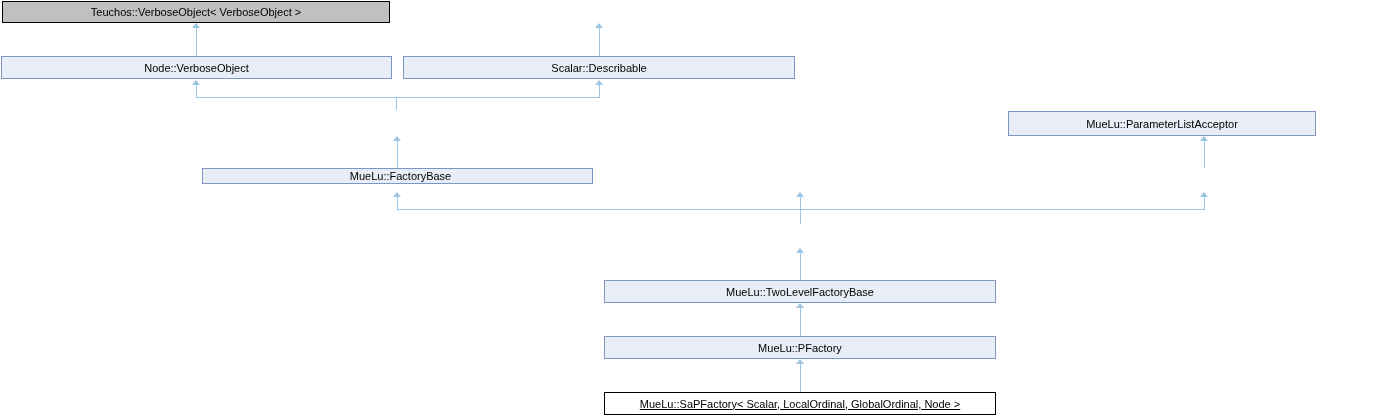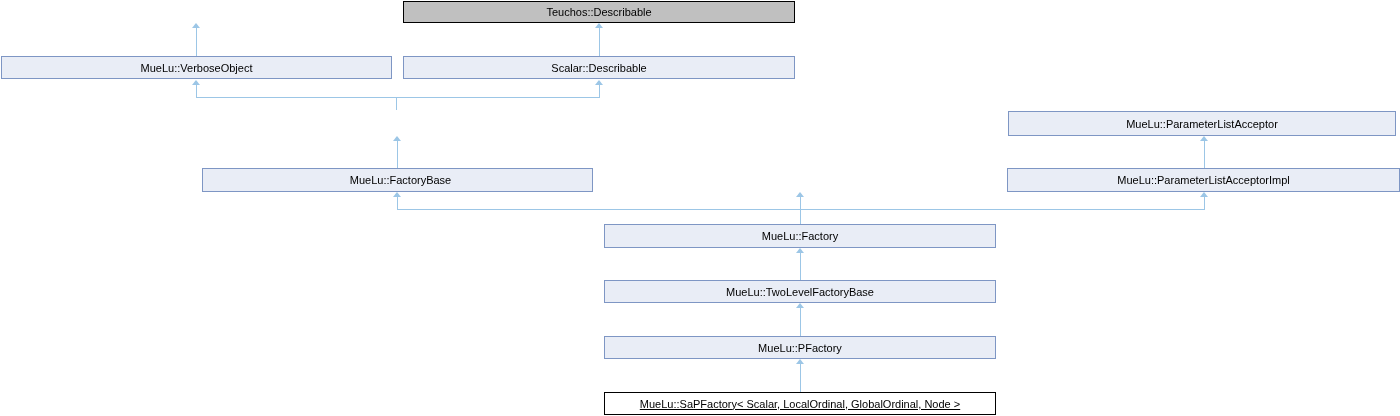--- a/index.html
+++ b/index.html
@@ -32,36 +32,34 @@
     border-left:4px solid transparent;
     border-right:4px solid transparent;
     border-bottom:5px solid #9cc6e6;
   }
 </style>
 </head>
 <body>
 
 <div id="canvas">
 
+  <div class="node external" style="left:2px;top:1px;width:388px;height:22px;">Teuchos::VerboseObject&lt; VerboseObject &gt;</div>
 
-  <div class="node external" style="left:403px;top:1px;width:392px;height:22px;">Teuchos::Describable</div>
 
-  <div class="node internal" style="left:1px;top:56px;width:391px;height:23px;">MueLu::VerboseObject</div>
+  <div class="node internal" style="left:1px;top:56px;width:391px;height:23px;">Node::VerboseObject</div>
 
   <div class="node internal" style="left:403px;top:56px;width:392px;height:23px;">Scalar::Describable</div>
 
 
-  <div class="node internal" style="left:1008px;top:111px;width:388px;height:25px;">MueLu::ParameterListAcceptor</div>
+  <div class="node internal" style="left:1008px;top:111px;width:308px;height:25px;">MueLu::ParameterListAcceptor</div>
 
-  <div class="node internal" style="left:202px;top:168px;width:391px;height:24px;padding-left:6px;">MueLu::FactoryBase</div>
+  <div class="node internal" style="left:202px;top:168px;width:391px;height:16px;padding-left:6px;">MueLu::FactoryBase</div>
 
 
-  <div class="node internal" style="left:1007px;top:168px;width:393px;height:24px;">MueLu::ParameterListAcceptorImpl</div>
 
-  <div class="node internal" style="left:604px;top:224px;width:392px;height:24px;">MueLu::Factory</div>
 
   <div class="node internal" style="left:604px;top:336px;width:392px;height:23px;">MueLu::PFactory</div>
 
   <div class="node internal" style="left:604px;top:280px;width:392px;height:23px;">MueLu::TwoLevelFactoryBase</div>
 
   <div class="node current" style="left:604px;top:392px;width:392px;height:23px;">MueLu::SaPFactory&lt; Scalar, LocalOrdinal, GlobalOrdinal, Node &gt;</div>
 
   <div class="arrow-up" style="left:192px;top:23px;"></div>
   <div class="edge-v" style="left:196px;top:28px;height:28px;"></div>
   <div class="arrow-up" style="left:595px;top:23px;"></div>

